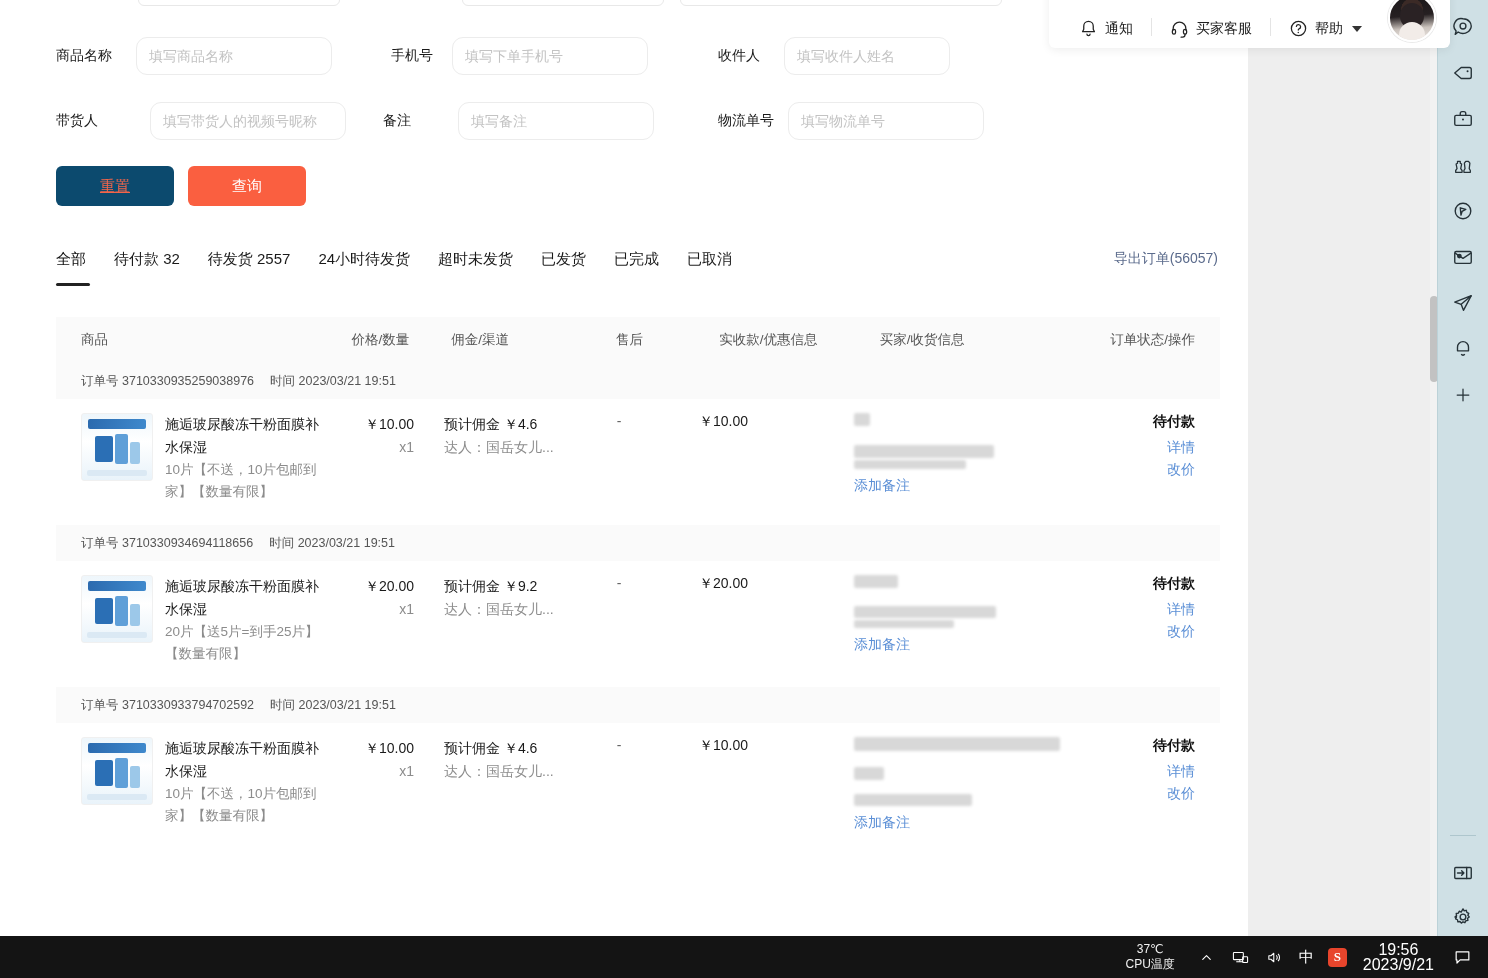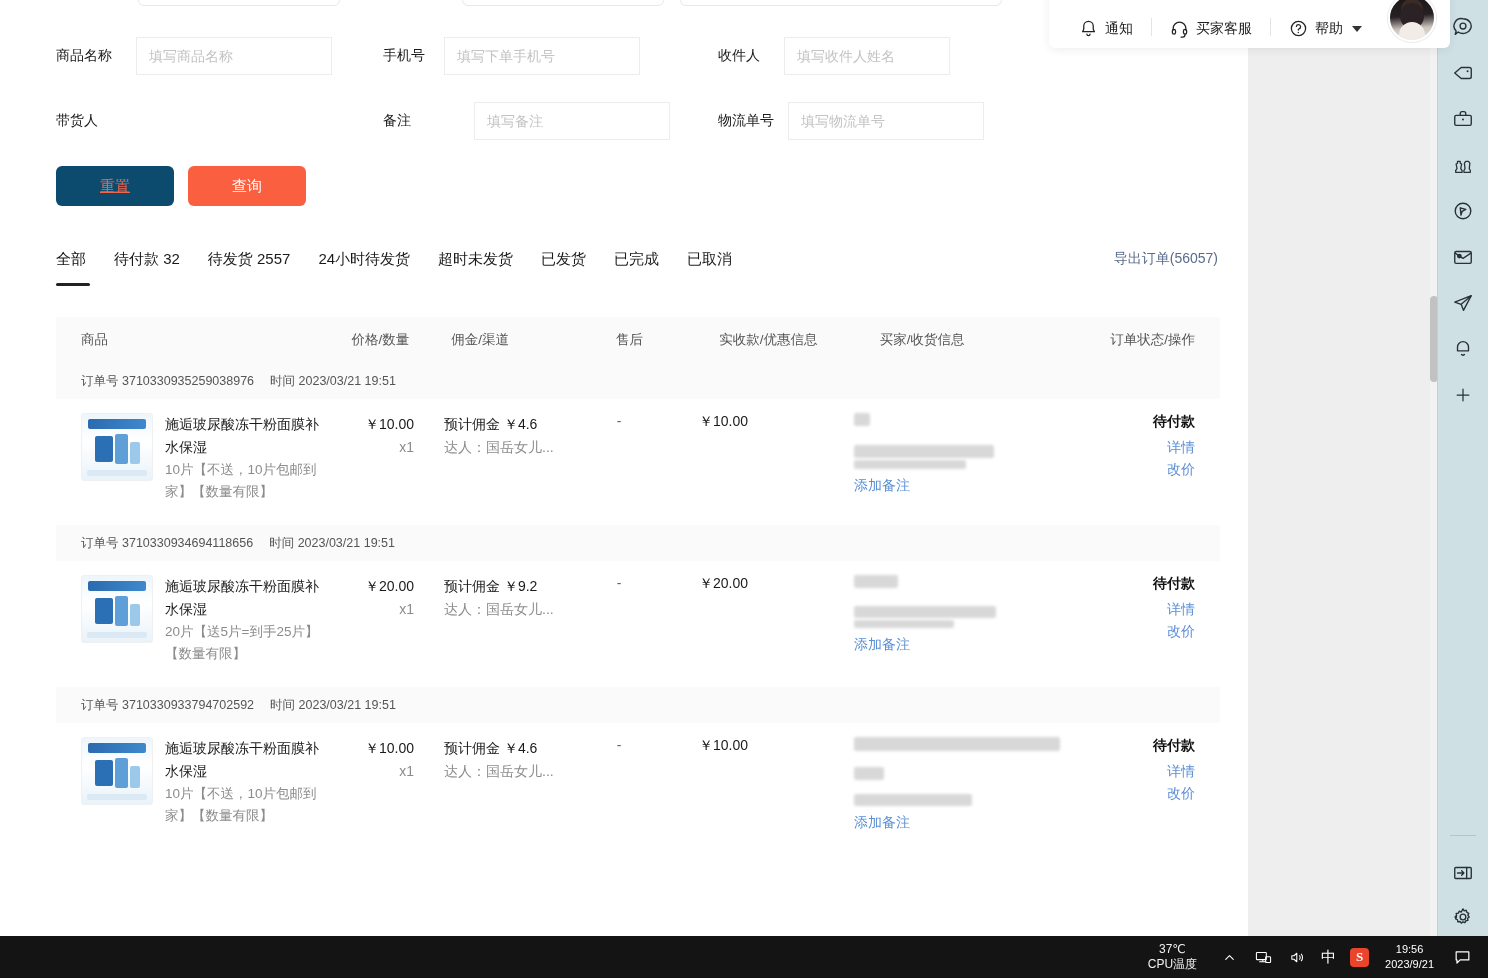--- a/index.html
+++ b/index.html
@@ -89,21 +89,21 @@
   .form-row {
     position: absolute; left: 0; width: 1248px; height: 38px;
     display: flex; align-items: center;
   }
   .f-group { display: flex; align-items: center; }
   .f-label {
     font-size: 14px; color: #1a1a1a; white-space: nowrap;
   }
   .f-input {
     height: 38px; box-sizing: border-box;
-    border: 1px solid #ececec; border-radius: 0;
+    border: 1px solid #ececec; border-radius: 11px;
     background: #fff;
     font-size: 14px; color: #1d4ed8;
     padding: 0 12px;
     outline: none;
     font-family: "Liberation Sans", "DejaVu Sans", sans-serif;
   }
   .f-input::placeholder { color: #c3c3c3; }
 
   .btn-row { position: absolute; left: 56px; top: 166px; display: flex; gap: 14px; }
   .btn {
@@ -244,21 +244,21 @@
   }
   .tb-tray { display: flex; align-items: center; gap: 14px; margin-right: 16px; }
   .tb-ico { width: 20px; height: 20px; display: flex; align-items: center; justify-content: center; cursor: pointer; color:#fff; }
   .tb-ime { font-size: 15px; color: #fff; cursor: pointer; }
   .tb-sogou {
     width: 19px; height: 19px; border-radius: 4px; background: #e8452c;
     color: #fff; font-size: 13px; font-weight: bold;
     display: flex; align-items: center; justify-content: center;
     font-family: "Liberation Serif", serif; cursor: pointer;
   }
-  .tb-clock { text-align: center; line-height: 15px; font-size: 11px; margin-right: 18px; cursor: pointer; }
+  .tb-clock { text-align: center; line-height: 15px; font-size: 16px; margin-right: 18px; cursor: pointer; }
   .tb-notify { margin-right: 16px; cursor: pointer; }
 </style>
 </head>
 <body>
 
 <div class="app">
 
   <div class="content-panel">
 
     <div class="cutoff-row">
@@ -267,37 +267,38 @@
       <div class="cutoff-box" style="left:680px; width:320px;"></div>
     </div>
 
     <div class="search-form">
 
       <div class="form-row" style="top:37px;">
         <div class="f-group" style="position:absolute; left:56px;">
           <span class="f-label">商品名称</span>
           <input class="f-input" style="width: 196px; margin-left: 24px;" placeholder="填写商品名称">
         </div>
-        <div class="f-group" style="position:absolute; left:383px;align-items:center;">
+        <div class="f-group" style="position:absolute; left:391px;align-items:center;">
           <span class="f-label">手机号</span>
           <input class="f-input" style="width: 196px; margin-left: 19px;" placeholder="填写下单手机号">
         </div>
         <div class="f-group" style="position:absolute; left:718px;">
           <span class="f-label">收件人</span>
           <input class="f-input" style="width: 166px; margin-left: 24px;" placeholder="填写收件人姓名">
         </div>
       </div>
 
       <div class="form-row" style="top:102px;">
         <div class="f-group" style="position:absolute; left:56px;">
           <span class="f-label">带货人</span>
+          <input class="f-input" style="width: 196px; margin-left: 52px;" placeholder="填写带货人的视频号昵称">
         </div>
         <div class="f-group" style="position:absolute; left:383px;">
           <span class="f-label">备注</span>
-          <input class="f-input" style="width: 196px; margin-left: 63px;" placeholder="填写备注">
+          <input class="f-input" style="width: 196px; margin-left: 47px;" placeholder="填写备注">
         </div>
         <div class="f-group" style="position:absolute; left:718px;">
           <span class="f-label">物流单号</span>
           <input class="f-input" style="width: 196px; margin-left: 14px;" placeholder="填写物流单号">
         </div>
       </div>
 
       <div class="btn-row">
         <button class="btn btn-reset">重置</button>
         <button class="btn btn-query">查询</button>

